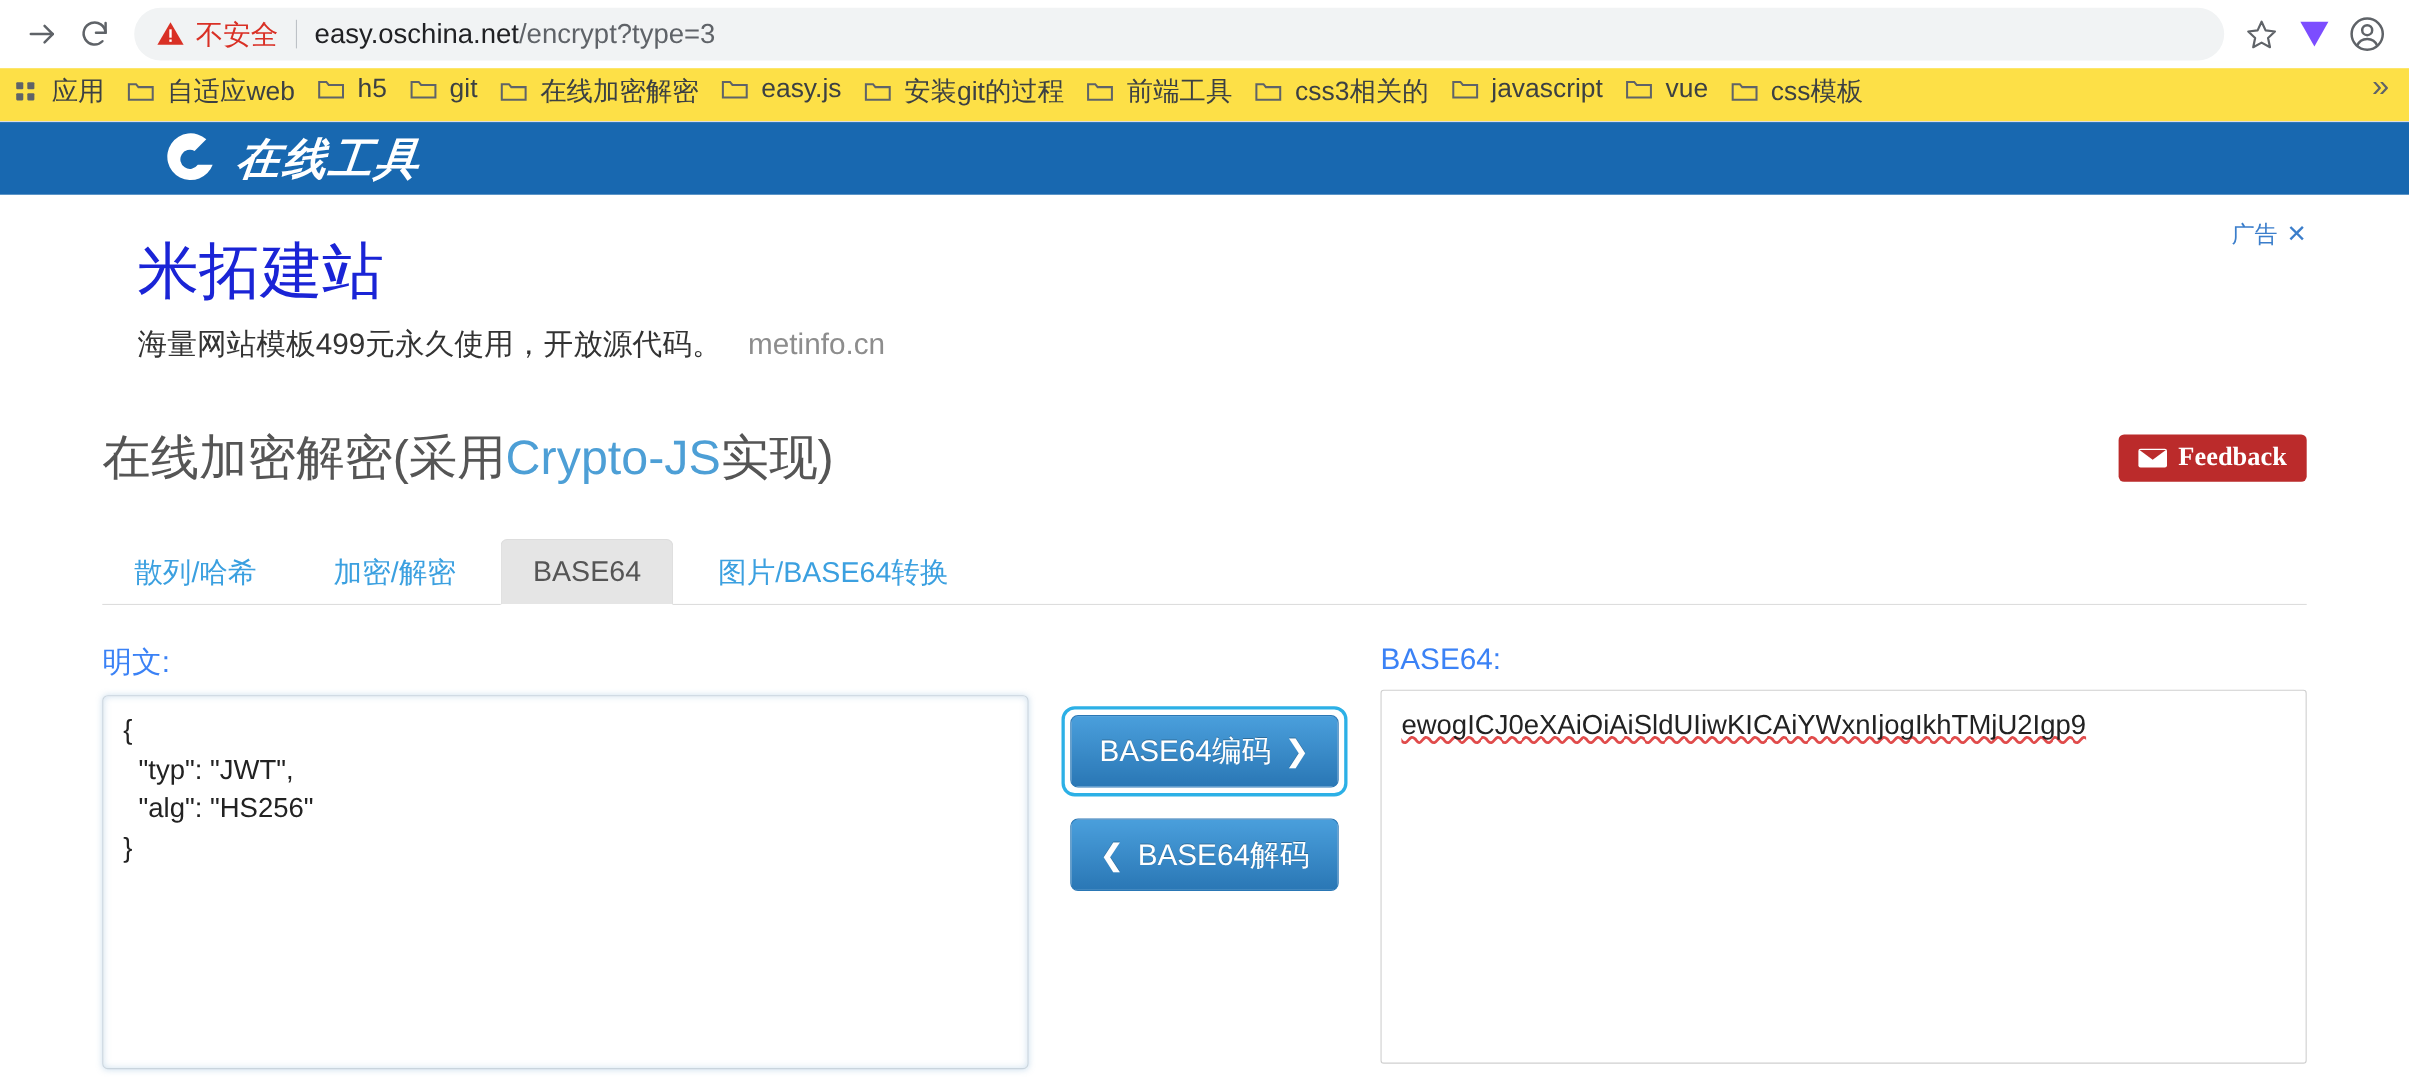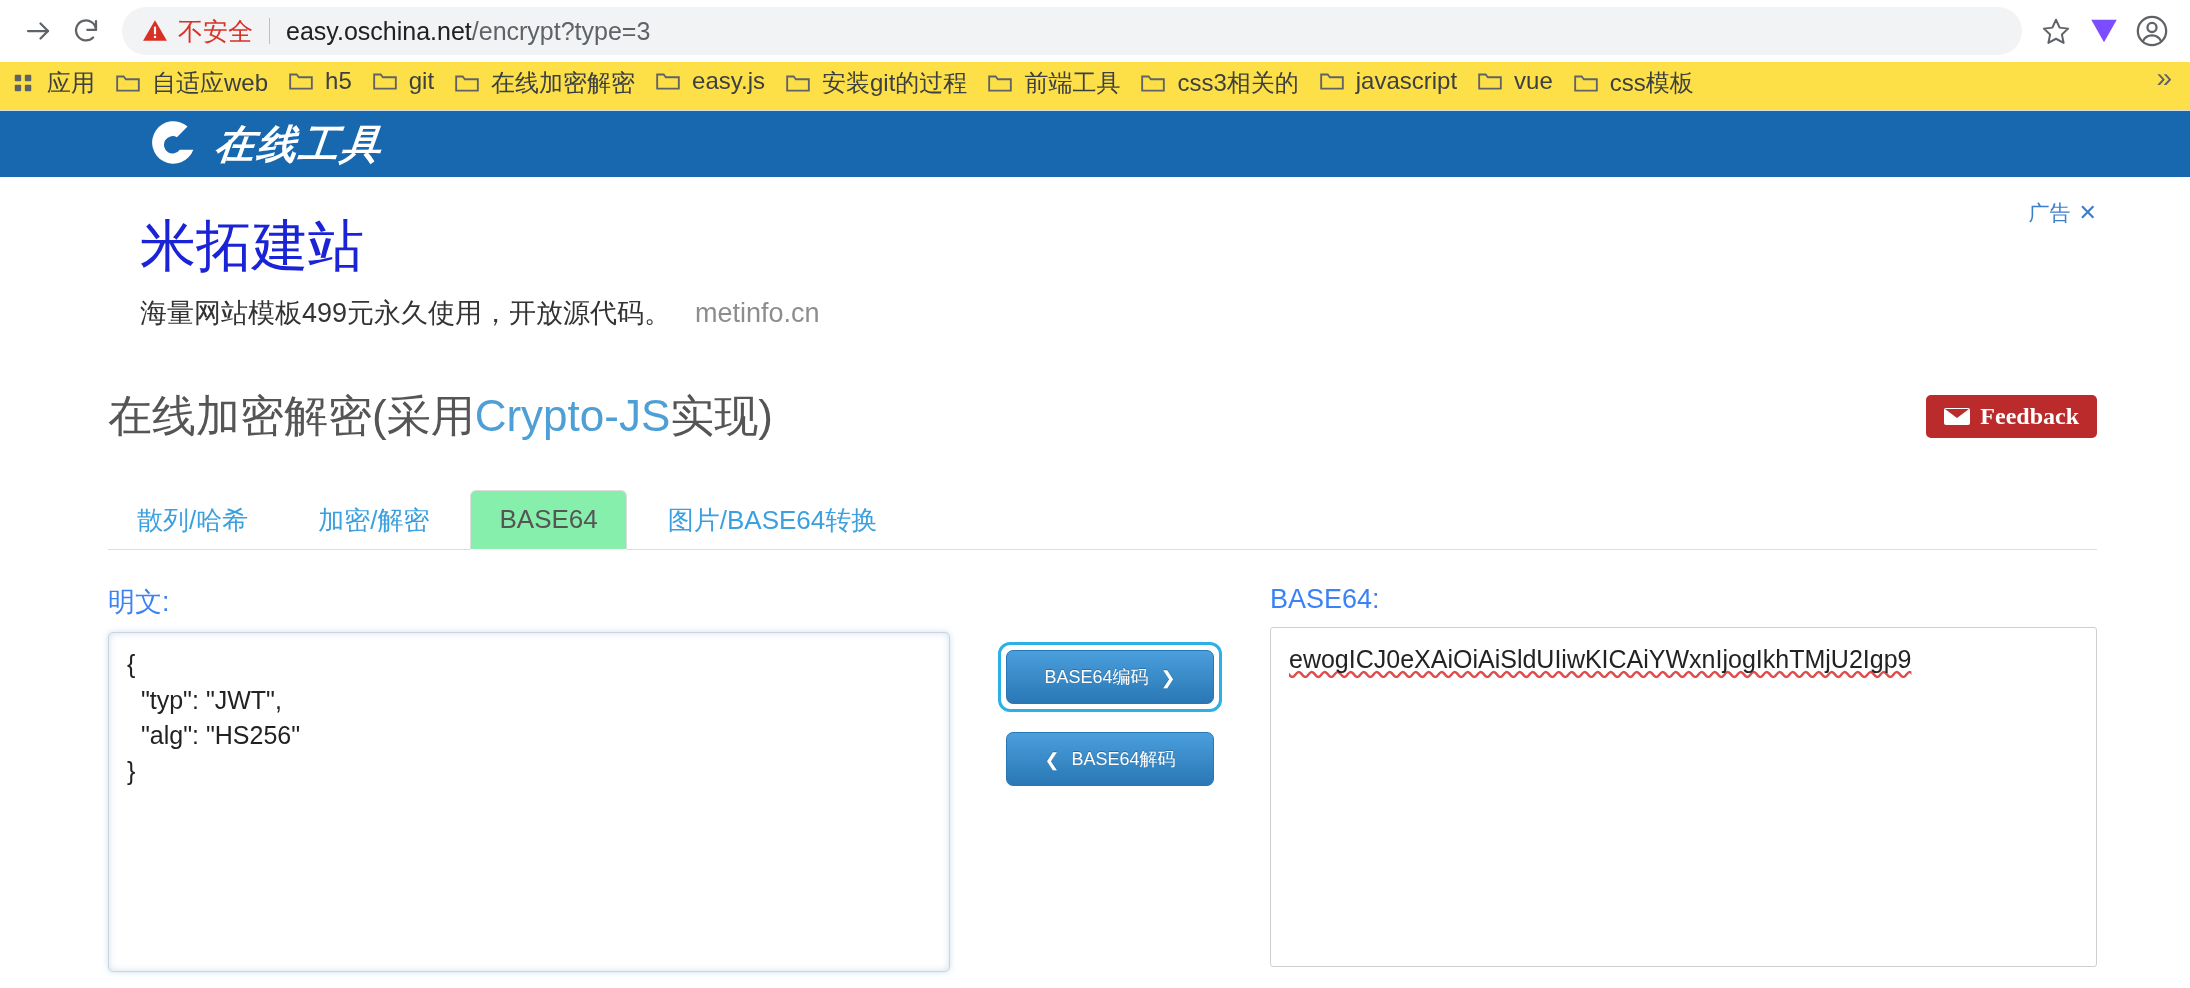--- a/index.html
+++ b/index.html
@@ -153,21 +153,20 @@
     font-size: 40px;
     font-style: italic;
     font-weight: 700;
     letter-spacing: 2px;
     transform: skewX(-6deg);
   }
 
   .page-inner {
     padding: 0 93px;
     position: relative;
-    margin-left: 15px;
   }
 
   
   .ad-wrap {
     position: relative;
     padding-top: 34px;
     height: 186px;
   }
   .ad-label {
     position: absolute;
@@ -256,21 +255,21 @@
     padding: 12px 28px;
     margin-right: 12px;
     line-height: 1.3;
     border: 1px solid transparent;
     border-bottom: none;
     position: relative;
     top: 1px;
   }
   .tab.active {
     color: #555555;
-    background: #86efac;
+    background: #e5e5e5;
     border: 1px solid #dddddd;
     border-bottom: 1px solid #ffffff;
     border-radius: 6px 6px 0 0;
   }
 
   
   .panel-row {
     margin-top: 34px;
     display: flex;
     align-items: flex-start;
@@ -306,28 +305,28 @@
     box-shadow: none;
     border: 1px solid #cfcfcf;
     border-radius: 3px;
     word-break: break-all;
     white-space: pre-wrap;
     text-decoration: underline wavy #e04b4b;
     text-decoration-skip-ink: none;
   }
 
   .btn {
-    font-size: 18px;
+    font-size: 27px;
     color: #ffffff;
     border: 1px solid #2a77b5;
     border-radius: 7px;
     padding: 14px 26px;
     background: linear-gradient(#4a9fdc, #2a77b5);
     display: flex;
-    align-items: flex-end;
+    align-items: center;
     justify-content: center;
     gap: 12px;
     min-width: 208px;
     text-shadow: 0 -1px 0 rgba(0,0,0,.25);
     white-space: nowrap;
   }
   .btn-focus-ring {
     border: 3px solid #2cb0e6;
     border-radius: 12px;
     padding: 5px;

